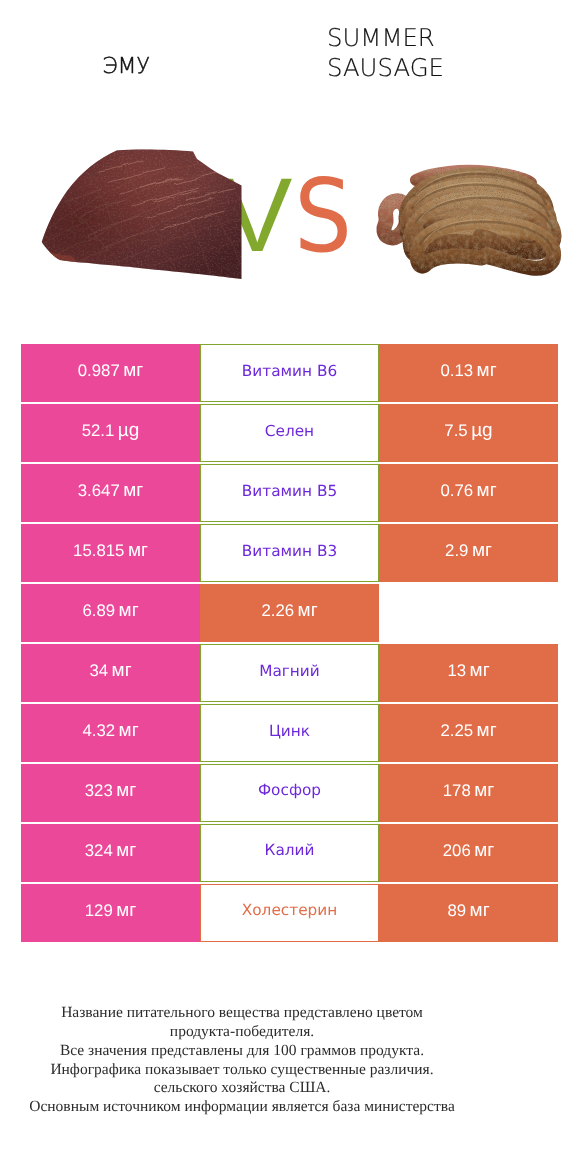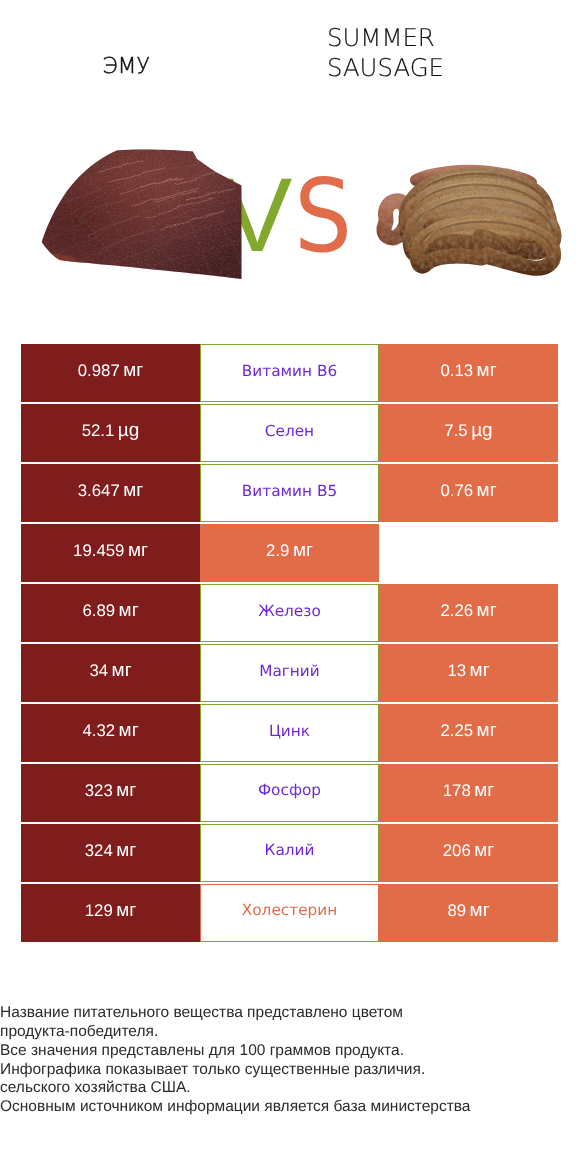--- a/index.html
+++ b/index.html
@@ -14,26 +14,26 @@
   .vs{position:absolute;left:-4px;top:163px;width:580px;text-align:center;font-family:"Liberation Sans",sans-serif;font-size:105px;font-weight:400;line-height:1;z-index:5;}
   .vs .v{color:#82a82d;font-family:"Liberation Sans",sans-serif;}
   .vs .s{color:#e06c4a;font-family:"DejaVu Sans Condensed",sans-serif;font-size:101px;position:relative;left:2px;}
   
   .tbl{position:absolute;left:21px;top:344px;width:537px;}
   .row{display:flex;height:58.2px;margin-bottom:1.8px;}
   .cell{display:flex;align-items:center;justify-content:center;width:179px;box-sizing:border-box;}
   .c-left span,.c-right span{position:relative;top:-2px;}
   .c-mid{position:relative;}
   .c-mid>span{position:relative;top:-2.5px;}
-  .c-left{background:#7f1d1d;color:#ffffff;font-weight:normal;font-size:16.8px;}
+  .c-left{background:#ec4899;color:#ffffff;font-weight:normal;font-size:16.8px;}
   .c-right{background:#e16c48;color:#ffffff;font-weight:normal;font-size:16.8px;}
   .c-mid{background:#ffffff;font-family:"DejaVu Sans",sans-serif;font-weight:normal;font-size:15.3px;border:1px solid #82a52f;color:#6d28d9;}
   .unit{font-size:19px;margin-left:3.5px;}
   
-  .foot{position:absolute;left:0;top:1004px;width:484px;text-align:left;font-family:Liberation Sans, sans-serif;font-weight:200;font-size:15.5px;line-height:18.85px;color:#2b2b2b;}
+  .foot{position:absolute;left:0;top:1004px;width:484px;text-align:center;font-family:Liberation Serif, serif;font-weight:200;font-size:15.5px;line-height:18.85px;color:#2b2b2b;}
 </style>
 </head>
 <body>
 
 <div class="page">
   <div class="hdr">
     <div class="title-left">ЭМУ</div>
     <div class="title-right">
       <div>SUMMER</div>
       <div>SAUSAGE</div>
@@ -268,35 +268,35 @@
         <div class="cell c-mid">
           <span>Витамин B5</span>
         </div>
         <div class="cell c-right">
           <span>0.76</span>
           <span class="unit">мг</span>
         </div>
       </div>
       <div class="row">
         <div class="cell c-left">
-          <span>19.459</span>
-          <span class="unit">мг</span>
+          <span>15.815</span>
+          <span class="unit">мг</span>
+        </div>
+        <div class="cell c-mid">
+          <span>Витамин B3</span>
         </div>
         <div class="cell c-right">
           <span>2.9</span>
           <span class="unit">мг</span>
         </div>
       </div>
       <div class="row">
         <div class="cell c-left">
           <span>6.89</span>
           <span class="unit">мг</span>
-        </div>
-        <div class="cell c-mid">
-          <span>Железо</span>
         </div>
         <div class="cell c-right">
           <span>2.26</span>
           <span class="unit">мг</span>
         </div>
       </div>
       <div class="row">
         <div class="cell c-left">
           <span>34</span>
           <span class="unit">мг</span>

